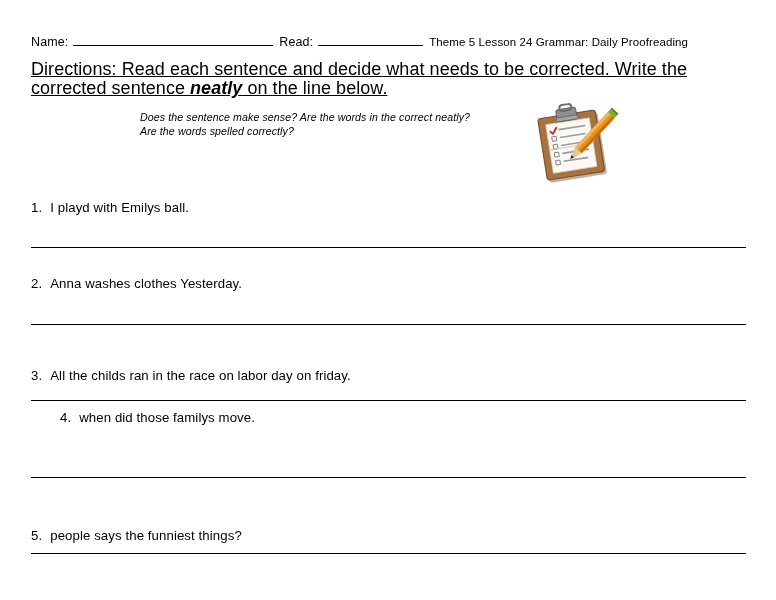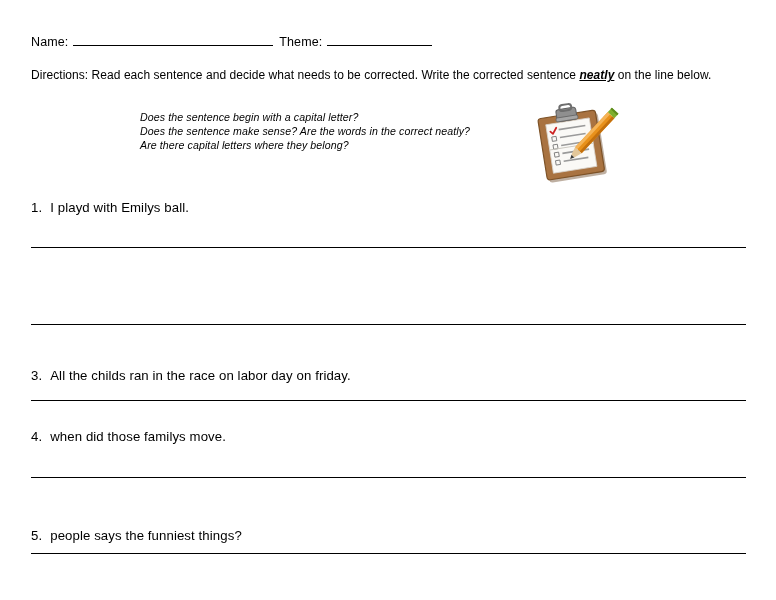--- a/index.html
+++ b/index.html
@@ -45,25 +45,26 @@
   .rule-date { width: 105px; }
   .theme-text {
     font-size: 11.5px;
     letter-spacing: 0.1px;
   }
 
   
   .directions {
     position: absolute;
     left: 31px;
-    top: 66px;
+    top: 60px;
     width: 716px;
-    font-size: 12px;
+    font-size: 18px;
     line-height: 19px;
     letter-spacing: 0.05px;
+    text-decoration: underline;
   }
   .neatly {
     font-weight: bold;
     font-style: italic;
     text-decoration: underline;
   }
 
   
   .checklist {
     position: absolute;
@@ -100,49 +101,49 @@
     position: absolute;
     left: 31px;
     width: 715px;
     border-bottom: 1.6px solid #000;
     height: 0;
   }
 
   .q1 { top: 200px; }
   .q2 { top: 276px; }
   .q3 { top: 352px; margin-top: 16px; }
-  .q4 { top: 429px; }
+  .q4 { top: 410px; margin-left: 29px; }
   .q5 { top: 528px; }
 
   .l1 { top: 247px; }
   .l2 { top: 324px; }
   .l3 { top: 400px; }
   .l4 { top: 477px; }
   .l5 { top: 553px; }
 </style>
 </head>
 <body>
 
 <div class="page">
 
   <div class="header-row">
     <span class="hdr-label">Name:</span>
     <span class="rule-fill rule-name"></span>
-    <span class="hdr-label">Theme:</span>
+    <span class="hdr-label">Read:</span>
     <span class="rule-fill rule-date"></span>
+    <span class="theme-text">Theme 5 Lesson 24 Grammar: Daily Proofreading</span>
   </div>
 
   <div class="directions">
     <span>Directions: Read each sentence and decide what needs to be corrected.  Write the corrected sentence </span><span class="neatly">neatly</span><span> on the line below.</span>
   </div>
 
   <div class="checklist">
-    <div>Does the sentence begin with a capital letter?</div>
     <div>Does the sentence make sense? Are the words in the correct neatly?</div>
-    <div>Are there capital letters where they belong?</div>
+    <div>Are the words spelled correctly?</div>
   </div>
 
   <div class="clipboard-art">
     <svg width="102" height="84" viewBox="0 0 102 84" xmlns="http://www.w3.org/2000/svg">
       <g transform="rotate(-9 51 42)">
 
         <rect x="17" y="15" width="58" height="62" rx="3" fill="#6f4d2e" opacity="0.45"></rect>
 
         <rect x="15" y="12" width="58" height="62" rx="3" fill="#a97341"></rect>
         <rect x="15" y="12" width="58" height="62" rx="3" fill="none" stroke="#7d5227" stroke-width="1.2"></rect>
@@ -184,20 +185,23 @@
         <polygon points="58.5,62 62.5,62 60.5,66" fill="#3d3d3d"></polygon>
       </g>
     </svg>
   </div>
 
   <div class="q-item q1">
     <span class="q-num">1.</span><span class="q-text">I playd with Emilys ball.</span>
   </div>
   <div class="ans-line l1"></div>
 
+  <div class="q-item q2">
+    <span class="q-num">2.</span><span class="q-text">Anna washes clothes Yesterday.</span>
+  </div>
   <div class="ans-line l2"></div>
 
   <div class="q-item q3">
     <span class="q-num">3.</span><span class="q-text">All the childs ran in the race on labor day on friday.</span>
   </div>
   <div class="ans-line l3"></div>
 
   <div class="q-item q4">
     <span class="q-num">4.</span><span class="q-text">when did those familys move.</span>
   </div>

